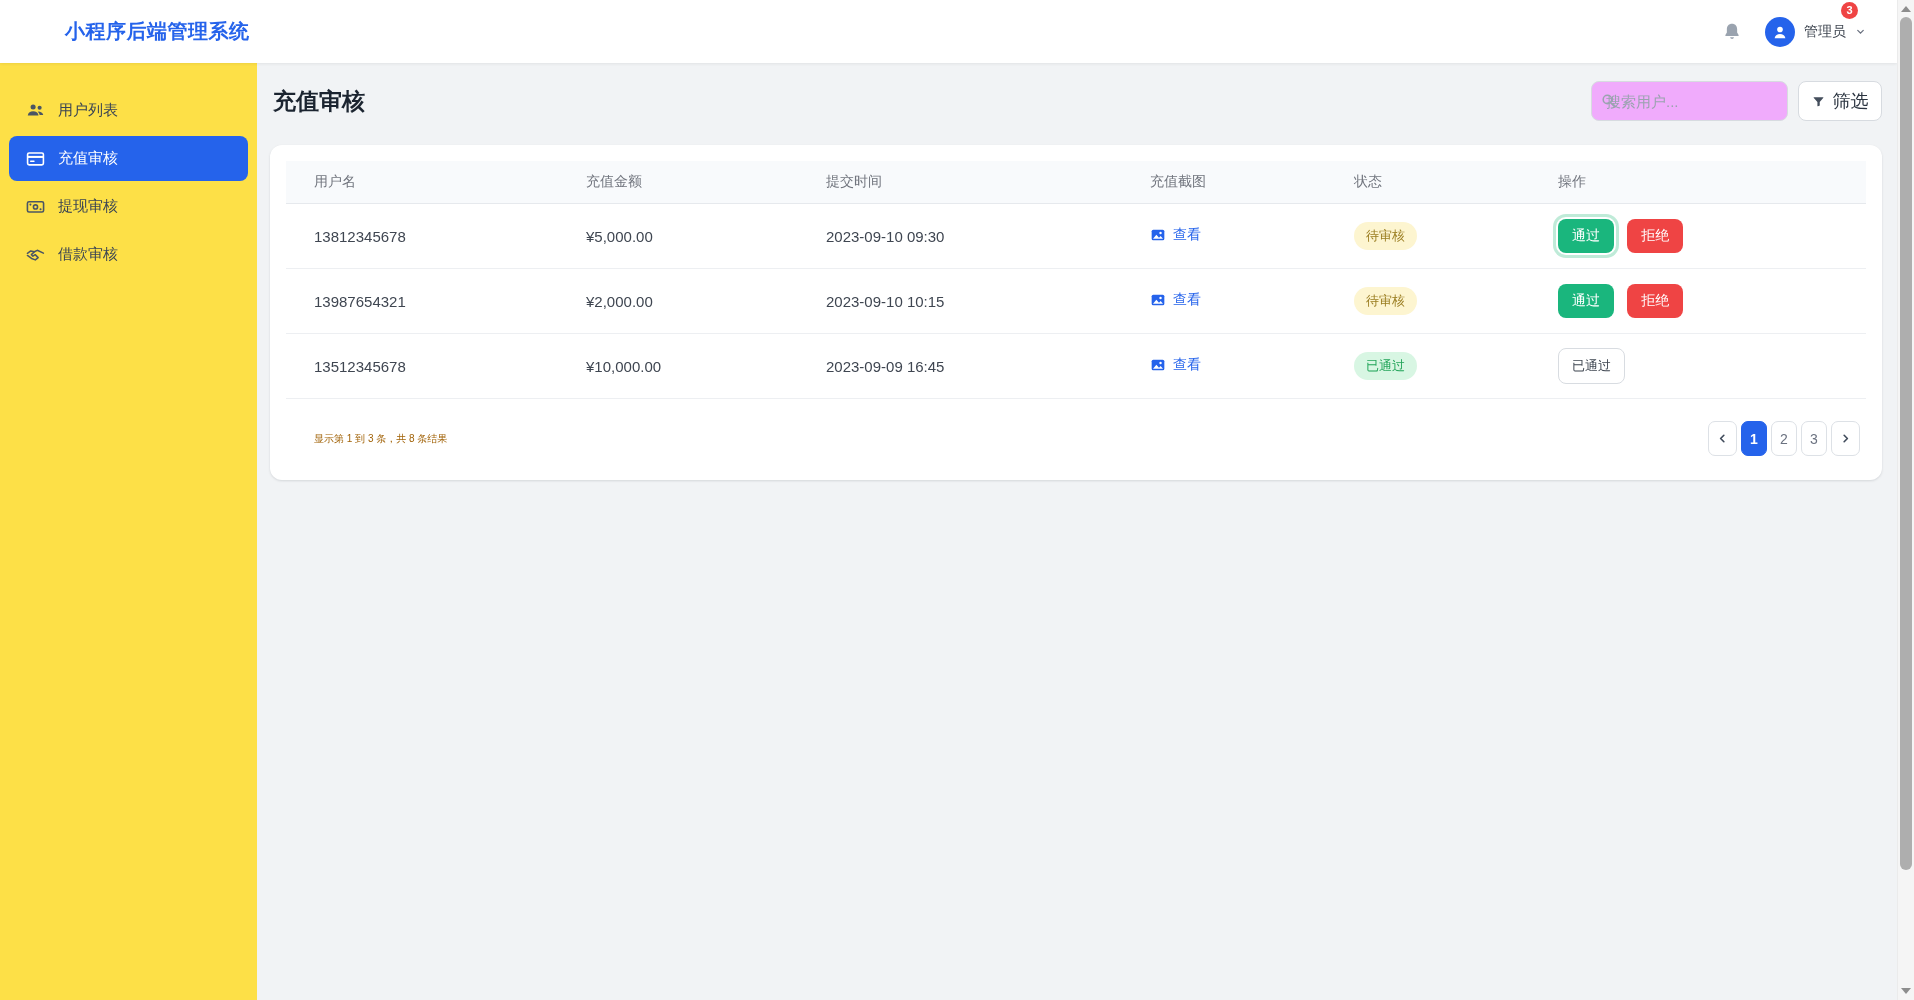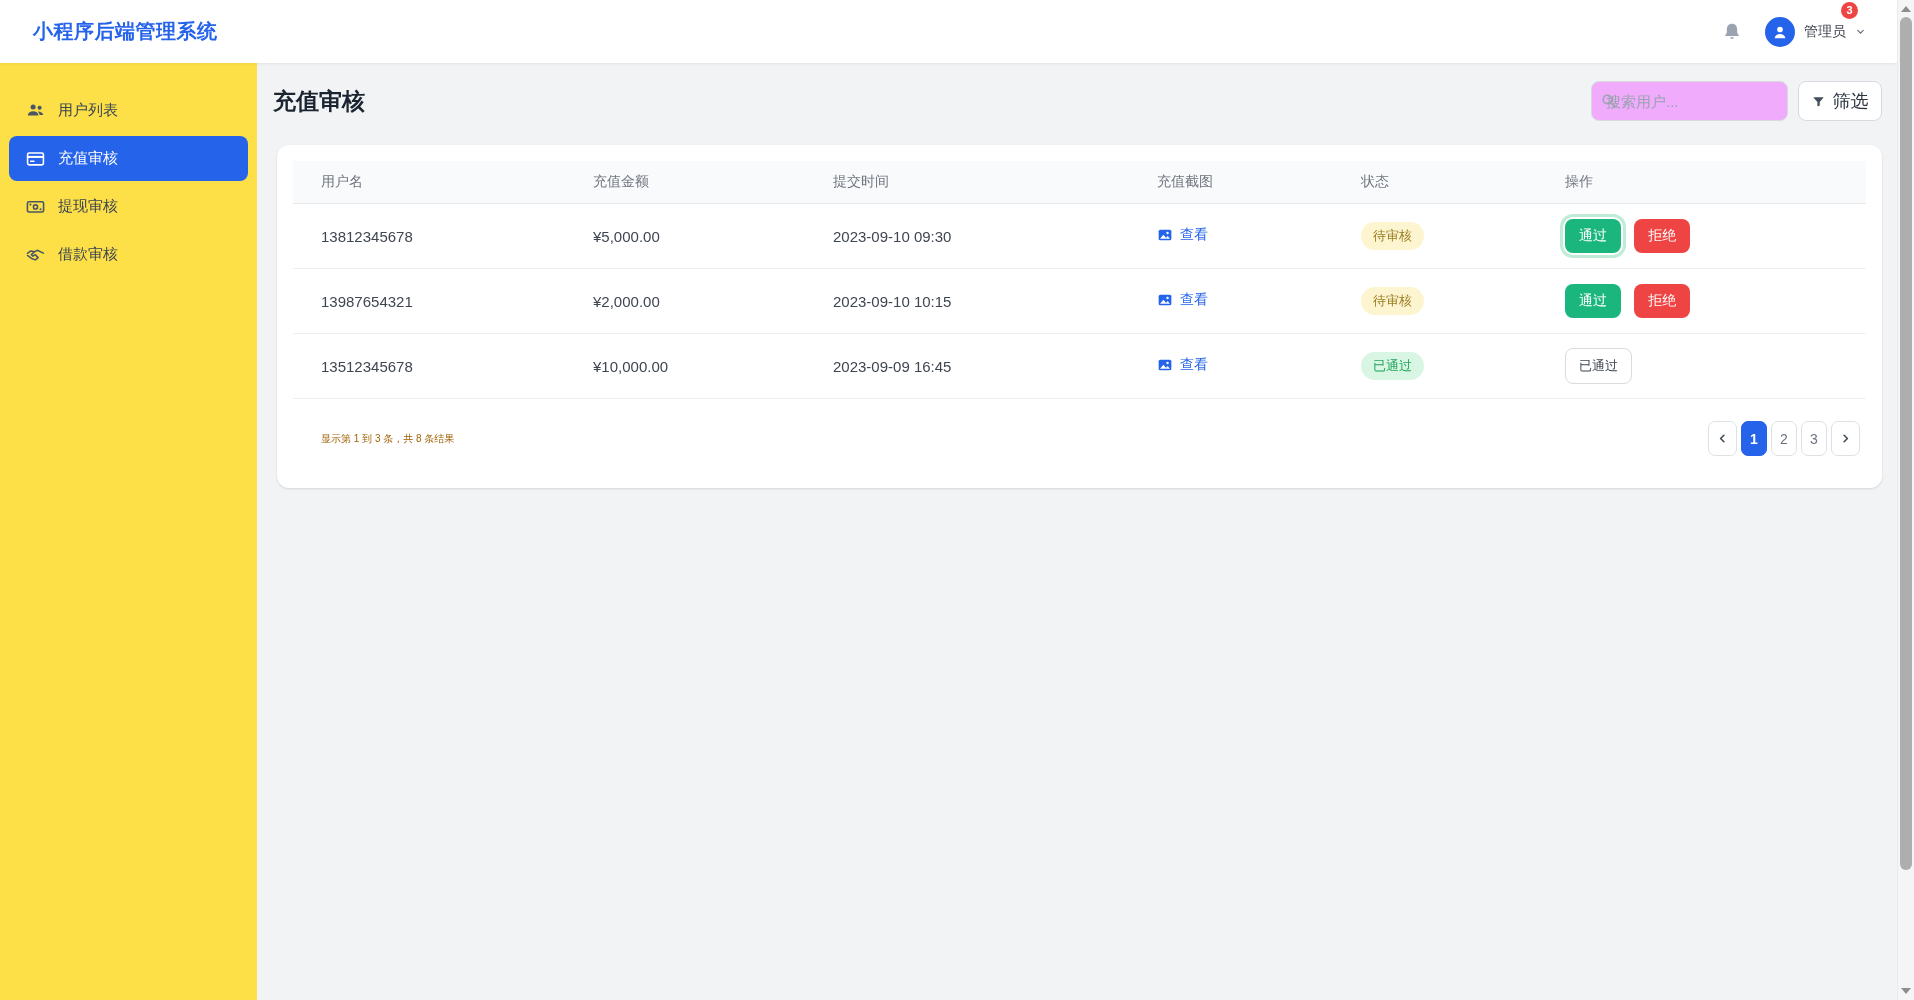--- a/index.html
+++ b/index.html
@@ -3,21 +3,21 @@
 <meta charset="utf-8">
 <style>
   * { margin:0; padding:0; box-sizing:border-box; }
   html,body { width:1914px; height:1000px; overflow:hidden;
     font-family:"Liberation Sans","DejaVu Sans",sans-serif; background:#f1f3f5; }
 
   
   .navbar { position:fixed; top:0; left:0; width:1897px; height:63px; background:#fff;
     box-shadow:0 1px 3px rgba(0,0,0,.07); display:flex; align-items:center;
     justify-content:space-between; padding:0 31px 0 33px; z-index:20; }
-  .brand { color:#2563eb; font-size:20px; font-weight:700; letter-spacing:.5px; }
+  .brand { color:#2563eb; font-size:20px; font-weight:700; letter-spacing:.5px;margin-left:32px; }
   .nav-right { display:flex; align-items:center; gap:22px; }
   .bell-btn { width:22px; height:22px; color:#9aa3af; cursor:pointer; }
   .admin-group { position:relative; display:flex; align-items:center; gap:9px; cursor:pointer; }
   .avatar { width:30px; height:30px; border-radius:50%; background:#2563eb;
     display:flex; align-items:center; justify-content:center; }
   .avatar svg { width:20px; height:20px; }
   .admin-label { font-size:14px; color:#3f4651; }
   .notif-badge { position:absolute; top:-15px; right:8px; min-width:17px; height:17px;
     background:#ef4444; color:#fff; font-size:11px; font-weight:700; border-radius:50%;
     display:flex; align-items:center; justify-content:center; padding:0 4px; }
@@ -41,23 +41,23 @@
     background:#f0abfc; padding:0 10px 0 14px; font-size:15px; color:#3f4651; outline:none;
     font-family:inherit; }
   .search-input::placeholder { color:#9aa3af; }
   .search-icon { position:absolute; left:9px; top:11px; width:17px; height:17px; pointer-events:none; }
   .filter-btn { width:84px; height:40px; border:1px solid #d7dbe0; border-radius:8px; background:#fff;
     display:flex; align-items:center; justify-content:center; gap:8px; font-size:18px;
     color:#2b3440; cursor:pointer; font-family:inherit; }
   .filter-btn svg { width:13px; height:13px; }
 
   
-  .card { margin:24px 15px 0 20px; background:#fff; border-radius:12px;
+  .card { margin:24px 15px 0 13px; background:#fff; border-radius:12px;
     box-shadow:0 1px 3px rgba(16,24,40,.08),0 1px 2px rgba(16,24,40,.05);
-    padding:16px 16px 32px; }
+    padding:16px 16px 24px; }
   table { width:100%; border-collapse:collapse; table-layout:fixed; }
   thead th { background:#f8fafc; text-align:left; font-weight:400; color:#71757e;
     font-size:14px; padding:12px 10px 12px 28px; border-bottom:1px solid #e6e9ed; height:40px; }
   tbody td { padding:0 10px 0 28px; height:65px; color:#3f4651; font-size:15px;
     border-bottom:1px solid #edeff2; }
   .view-link { display:inline-flex; align-items:center; gap:7px; color:#2563eb;
     font-size:14px; text-decoration:none; cursor:pointer; }
   .view-link .img-ic { width:16px; height:16px; display:flex; }
   .badge { display:inline-block; padding:5px 12px; border-radius:999px; font-size:13px; }
   .badge.pending { background:#fdf5d0; color:#9a7d20; }

